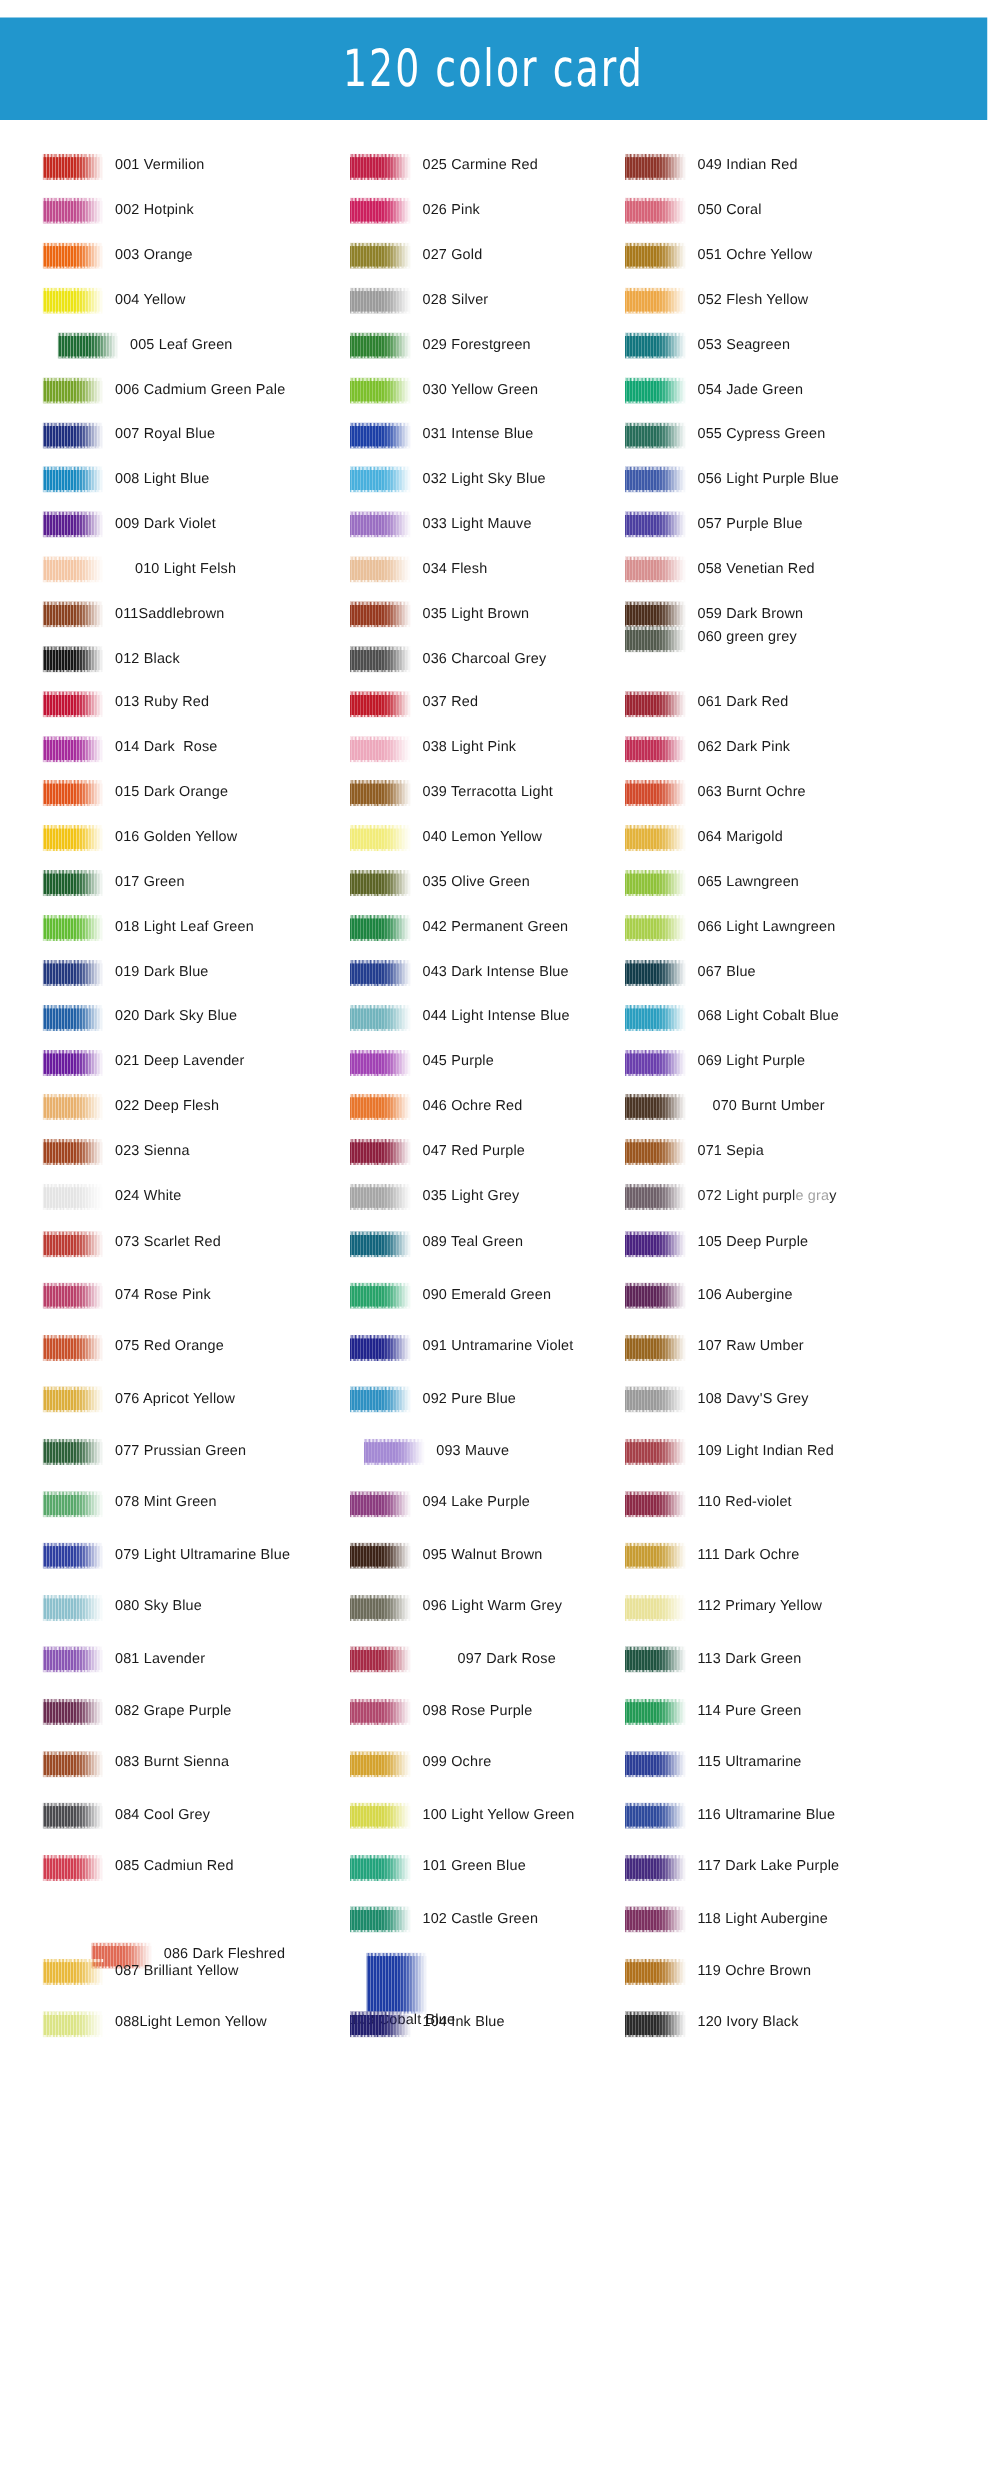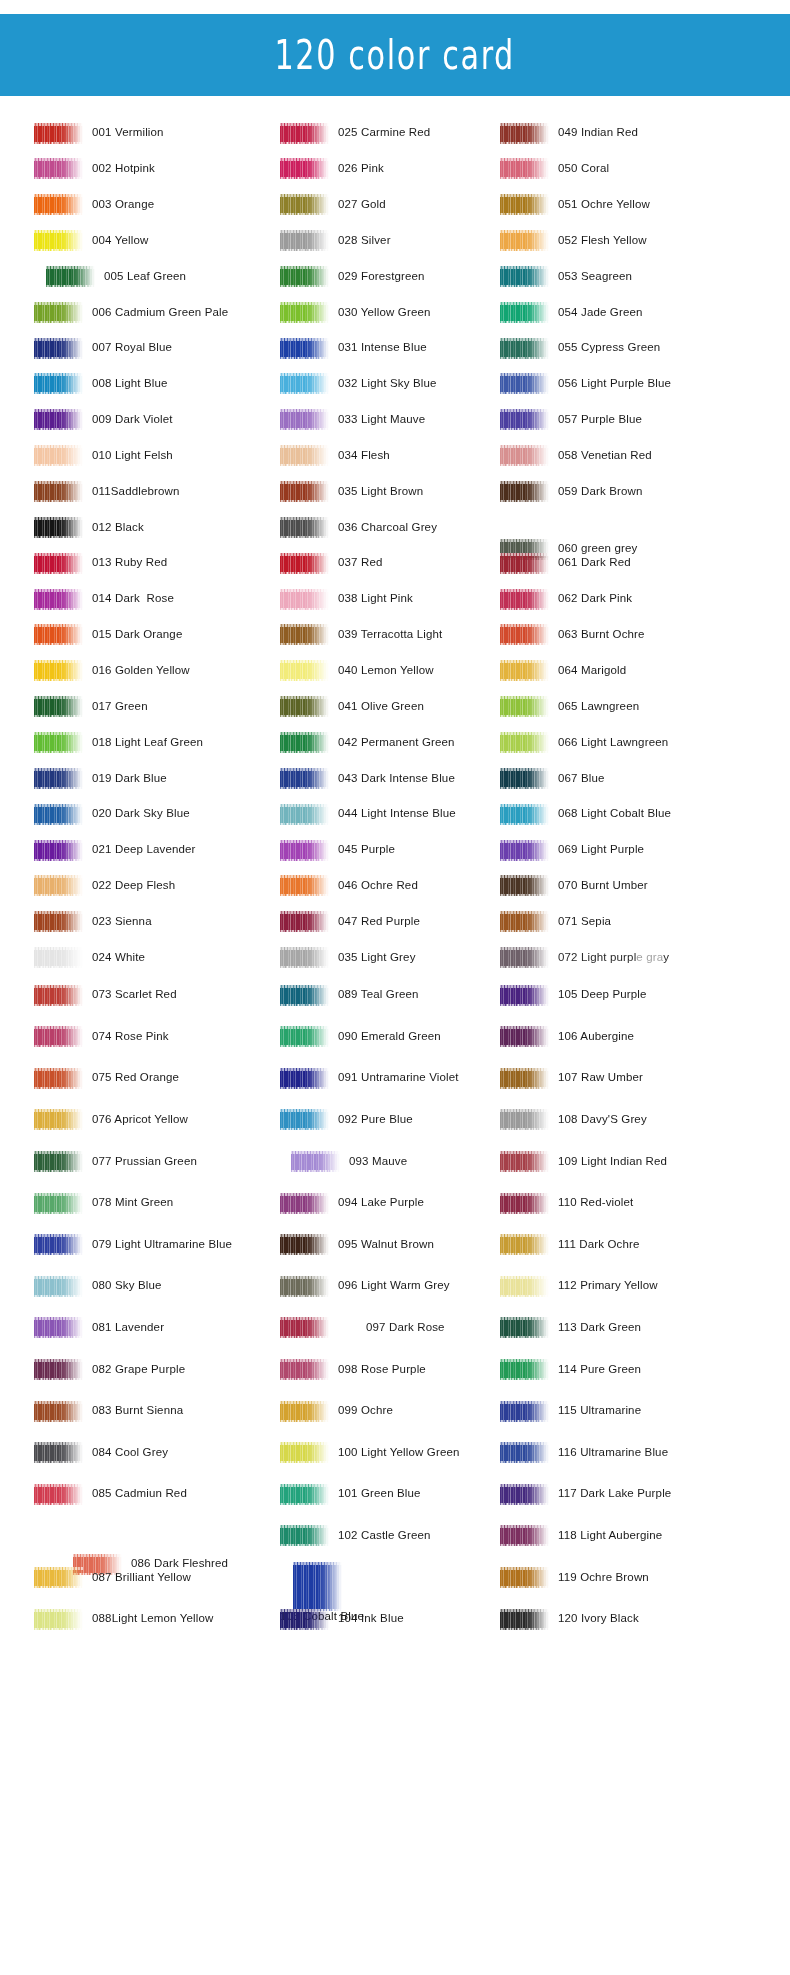--- a/index.html
+++ b/index.html
@@ -213,21 +213,21 @@
         <div class="swatch-label">008 Light Blue</div>
       </div>
       <div class="swatch-row" style="top: 308.8px;">
         <div class="swatch">
           <div class="base" style="background: rgb(91, 30, 144);"></div>
           <div class="rough-top"></div>
           <div class="rough-bot"></div>
         </div>
         <div class="swatch-label">009 Dark Violet</div>
       </div>
-      <div class="swatch-row" style="top: 344.65px;">
+      <div class="swatch-row" style="top: 344.65px; gap: 16px;">
         <div class="swatch">
           <div class="base" style="background: rgb(244, 198, 164);"></div>
           <div class="rough-top"></div>
           <div class="rough-bot"></div>
         </div>
         <div class="swatch-label">010 Light Felsh</div>
       </div>
       <div class="swatch-row" style="top: 380.5px;">
         <div class="swatch">
           <div class="base" style="background: rgb(138, 66, 32);"></div>
@@ -597,21 +597,21 @@
           <div class="rough-bot"></div>
         </div>
         <div class="swatch-label">040 Lemon Yellow</div>
       </div>
       <div class="swatch-row" style="top: 595.6px;">
         <div class="swatch">
           <div class="base" style="background: rgb(92, 100, 38);"></div>
           <div class="rough-top"></div>
           <div class="rough-bot"></div>
         </div>
-        <div class="swatch-label">041 Olive Green</div>
+        <div class="swatch-label">035 Olive Green</div>
       </div>
       <div class="swatch-row" style="top: 631.45px;">
         <div class="swatch">
           <div class="base" style="background: rgb(29, 132, 64);"></div>
           <div class="rough-top"></div>
           <div class="rough-bot"></div>
         </div>
         <div class="swatch-label">042 Permanent Green</div>
       </div>
       <div class="swatch-row" style="top: 667.3px;">
@@ -873,21 +873,21 @@
         <div class="swatch-label">058 Venetian Red</div>
       </div>
       <div class="swatch-row" style="top: 380.5px;">
         <div class="swatch">
           <div class="base" style="background: rgb(76, 46, 28);"></div>
           <div class="rough-top"></div>
           <div class="rough-bot"></div>
         </div>
         <div class="swatch-label">059 Dark Brown</div>
       </div>
-      <div class="swatch-row" style="top: 438px;">
+      <div class="swatch-row" style="top: 400px;">
         <div class="swatch">
           <div class="base" style="background: rgb(82, 90, 77);"></div>
           <div class="rough-top"></div>
           <div class="rough-bot"></div>
         </div>
         <div class="swatch-label">060 green grey</div>
       </div>
       <div class="swatch-row" style="top: 452.2px;">
         <div class="swatch">
           <div class="base" style="background: rgb(156, 37, 51);"></div>
@@ -953,21 +953,21 @@
         <div class="swatch-label">068 Light Cobalt Blue</div>
       </div>
       <div class="swatch-row" style="top: 739px;">
         <div class="swatch">
           <div class="base" style="background: rgb(107, 63, 173);"></div>
           <div class="rough-top"></div>
           <div class="rough-bot"></div>
         </div>
         <div class="swatch-label">069 Light Purple</div>
       </div>
-      <div class="swatch-row" style="top: 774.85px;">
+      <div class="swatch-row" style="top: 774.85px; gap: 12px;">
         <div class="swatch">
           <div class="base" style="background: rgb(75, 53, 37);"></div>
           <div class="rough-top"></div>
           <div class="rough-bot"></div>
         </div>
         <div class="swatch-label">070 Burnt Umber</div>
       </div>
       <div class="swatch-row" style="top: 810.7px;">
         <div class="swatch">
           <div class="base" style="background: rgb(154, 86, 32);"></div>

